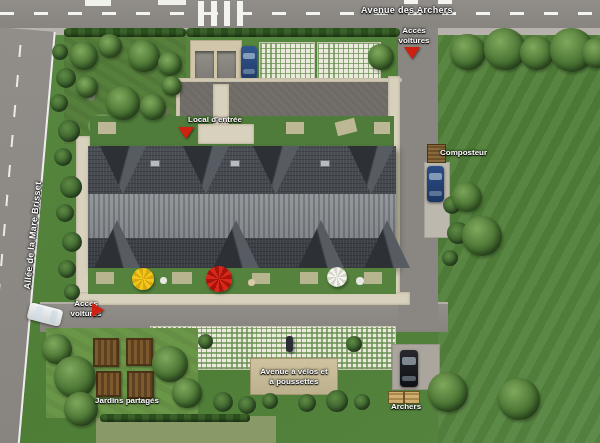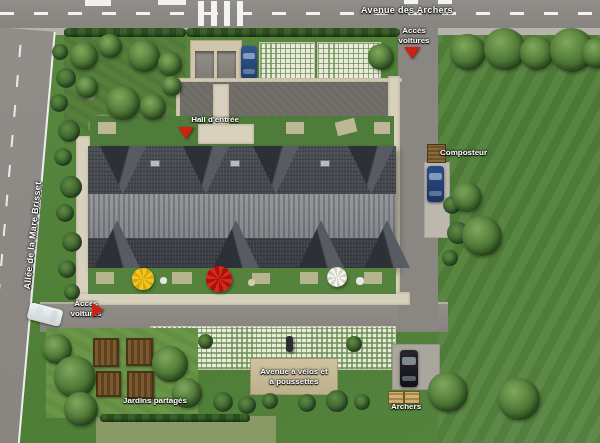--- a/index.html
+++ b/index.html
@@ -244,26 +244,26 @@
 
   <div class="abs car car-h" style="left:28px;top:306px;width:34px;height:17px;background:linear-gradient(#f2f4f4,#cfd4d6);transform:rotate(14deg);"></div>
 
   <div class="abs lbl big" style="left:347px;top:5px;width:120px;">Avenue des Archers</div>
   <div class="abs lbl big" style="left:-42px;top:230px;width:150px;transform:rotate(-84deg);">Allée de la Mare Brisset</div>
 
   <div class="abs lbl" style="left:392px;top:26px;width:44px;">Accès
 voitures</div>
   <div class="abs arrow-down" style="left:404px;top:47px;"></div>
 
-  <div class="abs lbl" style="left:184px;top:115px;width:62px;">Hall d'entrée</div>
+  <div class="abs lbl" style="left:184px;top:115px;width:62px;">Local d'entrée</div>
   <div class="abs arrow-down" style="left:178px;top:127px;"></div>
 
   <div class="abs lbl" style="left:440px;top:148px;width:60px;text-align:left;">Composteur</div>
 
   <div class="abs lbl" style="left:64px;top:299px;width:44px;">Accès
 voitures</div>
   <div class="abs arrow-right" style="left:92px;top:303px;"></div>
 
-  <div class="abs lbl" style="left:88px;top:396px;width:78px;margin-left:28px;">Jardins partagés</div>
+  <div class="abs lbl" style="left:88px;top:396px;width:78px;">Jardins partagés</div>
   <div class="abs lbl" style="left:382px;top:402px;width:48px;">Archers</div>
 
 
 </div>
 
 </body></html>

